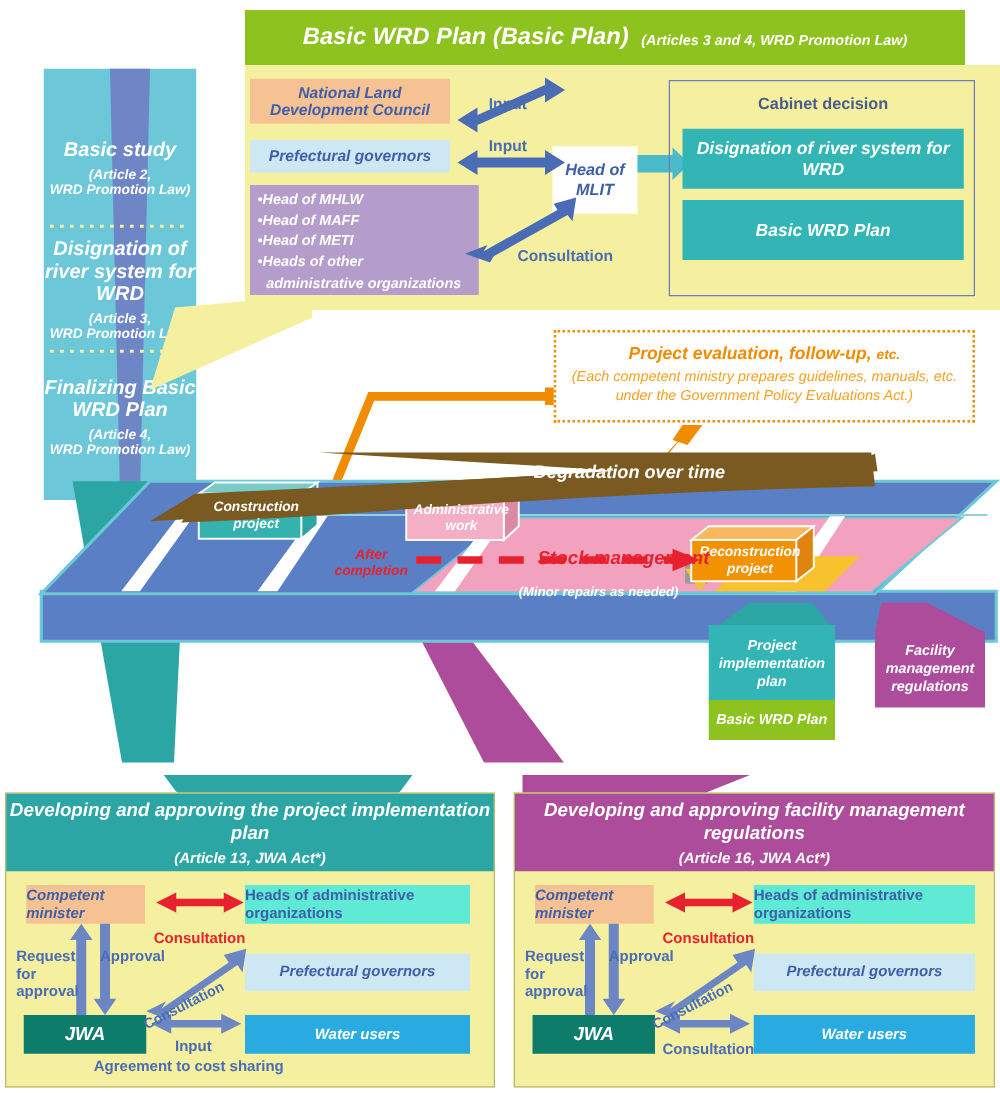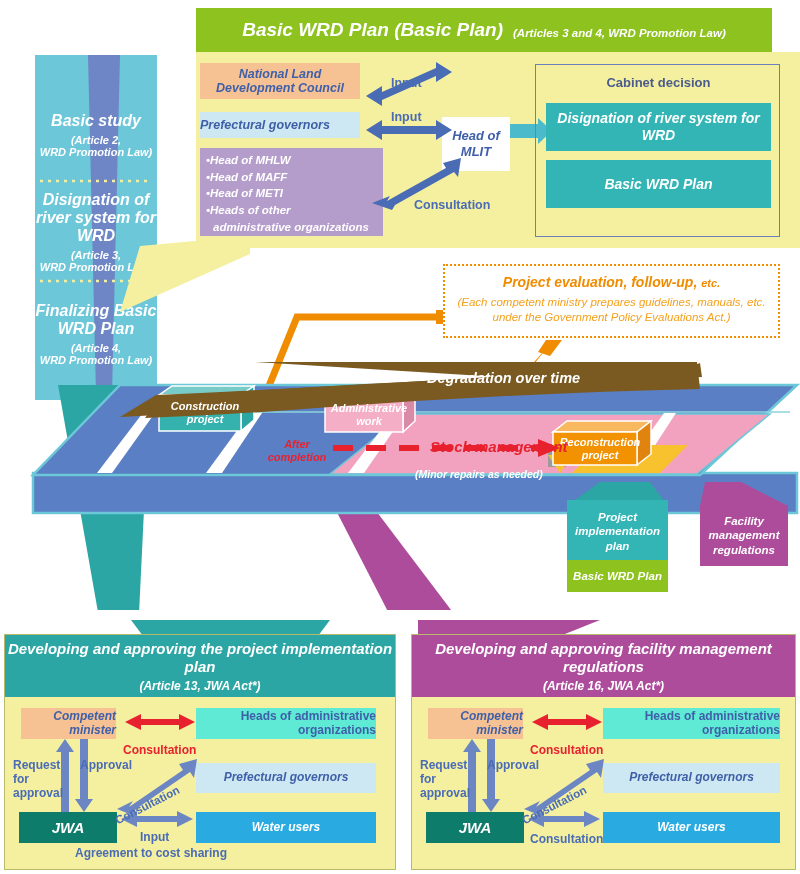--- a/index.html
+++ b/index.html
@@ -14,21 +14,21 @@
   #green-banner{left:196px;top:8px;width:576px;height:44px;background:#8DC21F;
       color:#fff;}
   #green-banner .t1{font-size:19px;font-weight:bold;font-style:italic;}
   #green-banner .t2{font-size:11.5px;font-weight:bold;font-style:italic;margin-left:10px;
       position:relative;top:3px;}
 
   
   #yellow-body{left:196px;top:52px;width:604px;height:196px;background:#F4F0A0;}
   #bubble-tail{left:120px;top:236px;width:130px;height:76px;}
 
-  .tag{position:absolute;display:flex;align-items:center;
+  .tag{position:absolute;display:flex;align-items:center;justify-content:center;
        text-align:center;font-style:italic;font-weight:bold;color:#3F5FA8;font-size:12.5px;}
   #tag-nldc{left:200px;top:63px;width:160px;height:36px;background:#F7C293;line-height:1.15;}
   #tag-pref{left:200px;top:112px;width:160px;height:26px;background:#CDE8F2;}
   #tag-heads{left:200px;top:148px;width:183px;height:88px;background:#B49CCB;
       display:block;color:#ffffff;font-size:11.5px;padding:6px 0 0 6px;box-sizing:border-box;
       text-align:left;justify-content:flex-start;}
   #tag-heads div{margin-bottom:4px;line-height:1.1;}
   #tag-heads .sub{margin-left:7px;display:block;margin-bottom:0;}
 
   #box-mlit{left:442px;top:117px;width:68px;height:54px;background:#ffffff;
@@ -90,21 +90,21 @@
       border:1px solid #B9B96A;}
   .panel-head{position:absolute;left:0;top:0;width:100%;height:62px;color:#ffffff;
       display:flex;flex-direction:column;align-items:center;justify-content:center;
       text-align:center;box-sizing:border-box;}
   #panel-left .panel-head{background:#2BA6A4;}
   #panel-right .panel-head{background:#AE4C9C;}
   .panel-head .ph1{font-size:15px;font-weight:bold;font-style:italic;line-height:1.2;}
   .panel-head .ph2{font-size:12px;font-weight:bold;font-style:italic;margin-top:3px;}
 
   .pbox{position:absolute;display:flex;align-items:center;justify-content:center;
-      text-align:right;font-style:italic;font-weight:bold;font-size:12px;line-height:1.15;}
+      text-align:left;font-style:italic;font-weight:bold;font-size:12px;line-height:1.15;}
   .pb-minister{background:#F7C293;color:#3F5FA8;}
   .pb-heads{background:#5eead4;color:#3F5FA8;}
   .pb-pref{background:#CDE8F2;color:#3F5FA8;}
   .pb-water{background:#29ABE2;color:#ffffff;}
   .pb-jwa{background:#0E7C6B;color:#ffffff;font-size:15px;}
 
   .plabel{position:absolute;color:#4A6CB5;font-size:12px;font-weight:bold;line-height:1.1;}
   .plabel-red{position:absolute;color:#E8212E;font-size:12px;font-weight:bold;}
   .plabel-rot{position:absolute;color:#4A6CB5;font-size:11.5px;font-weight:bold;
       transform:rotate(-27deg);transform-origin:left center;}

